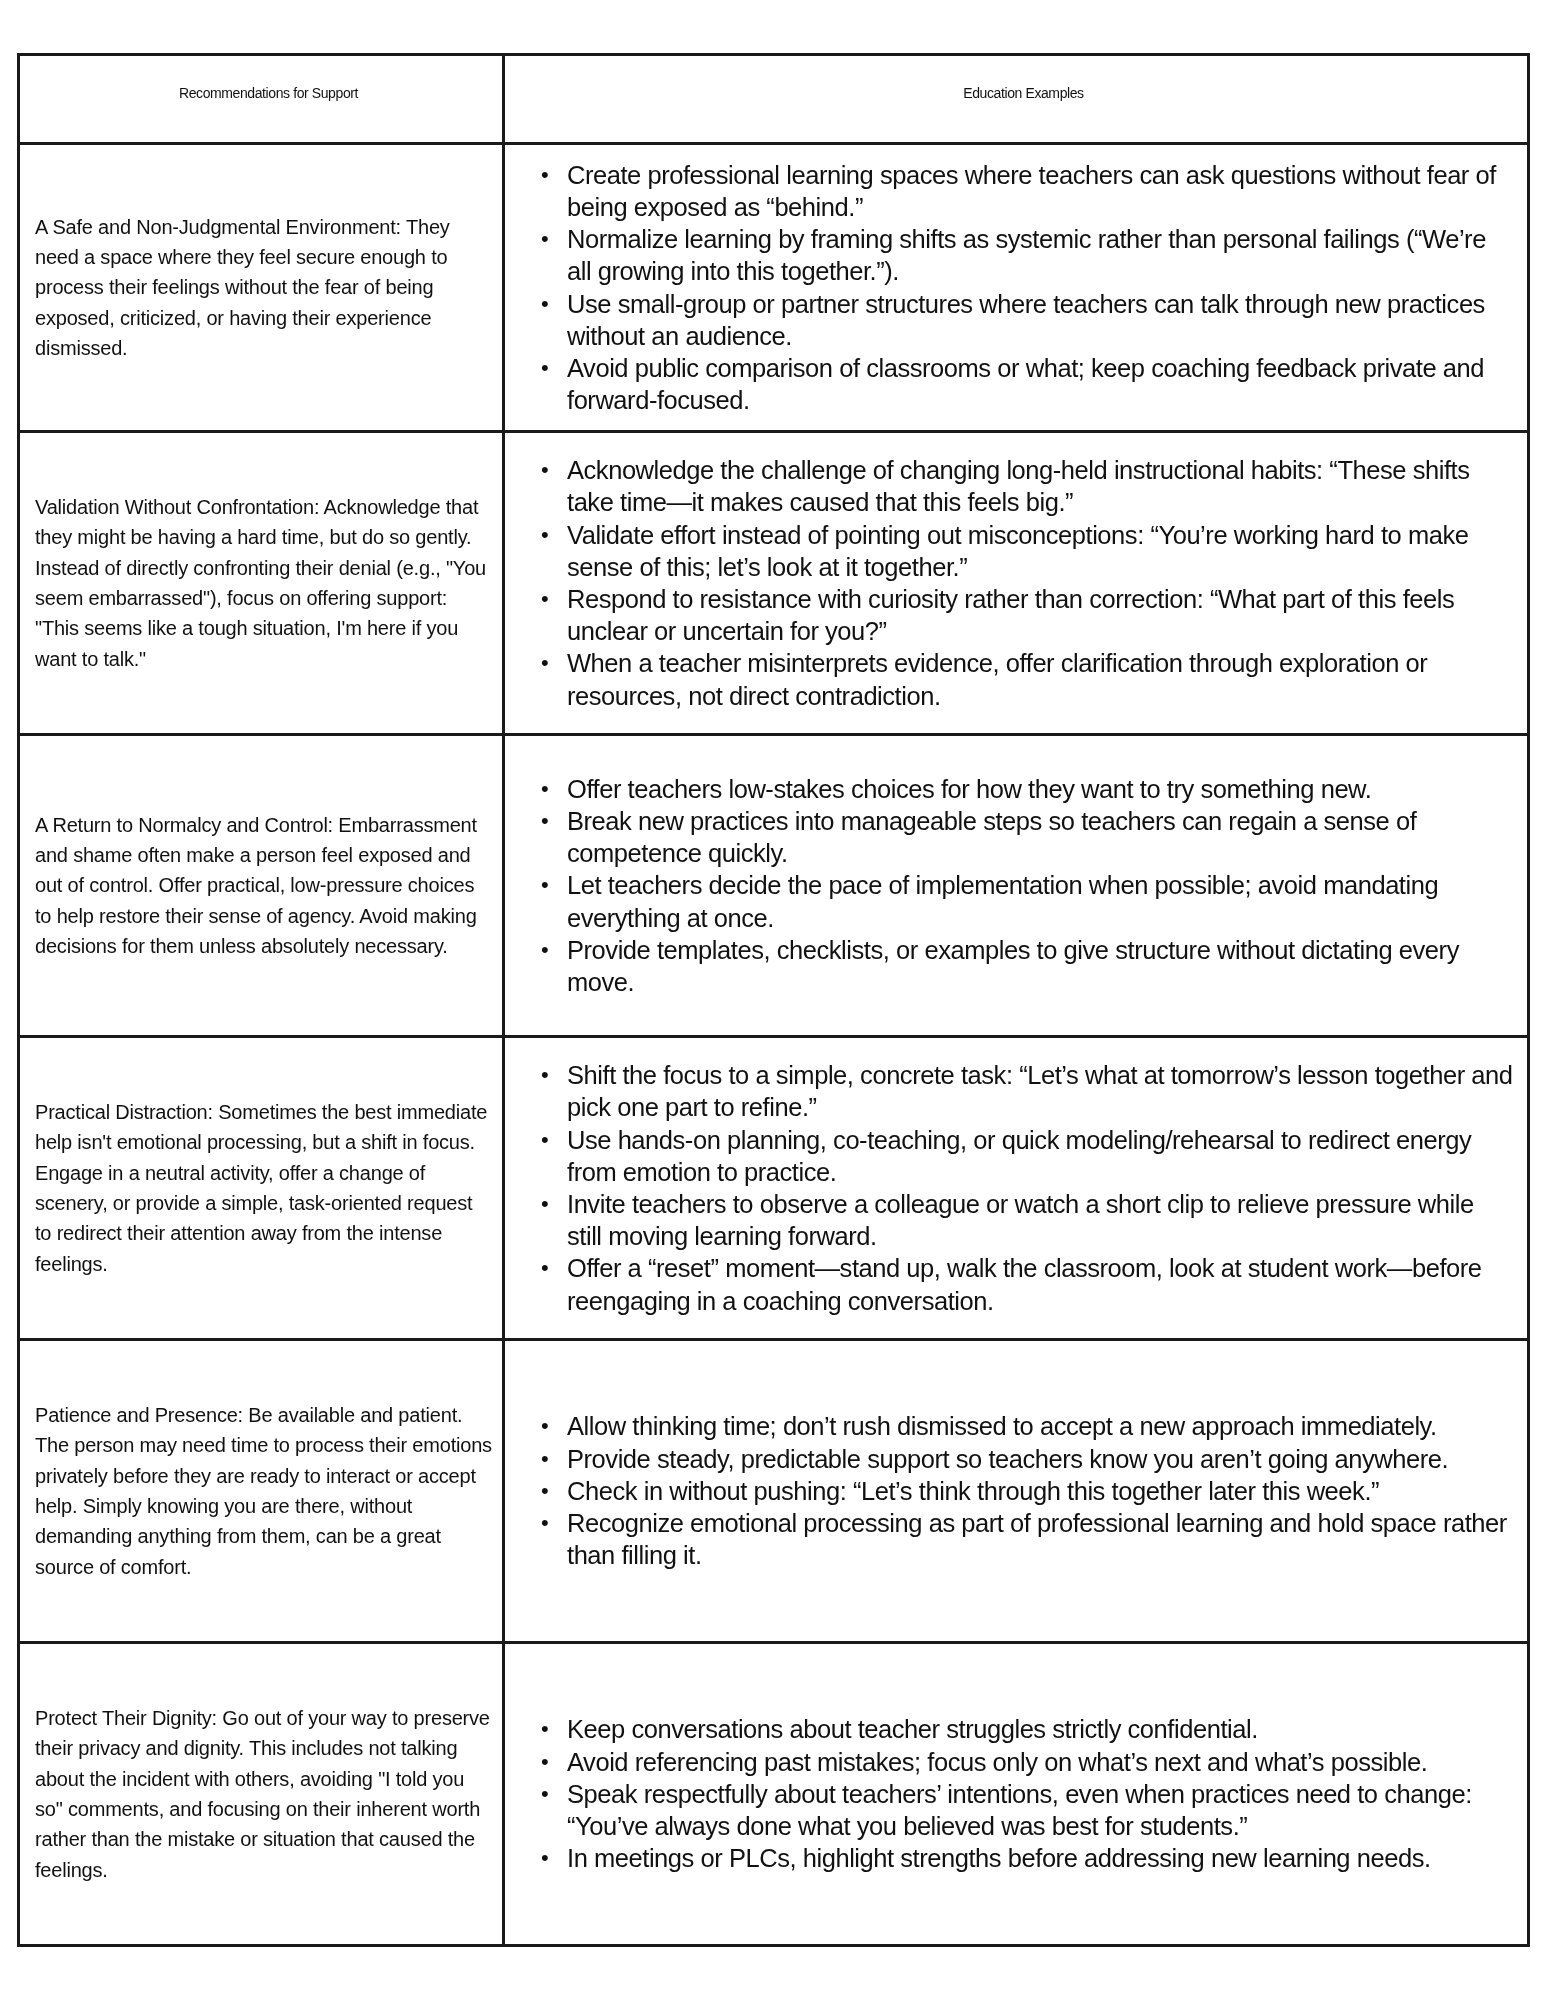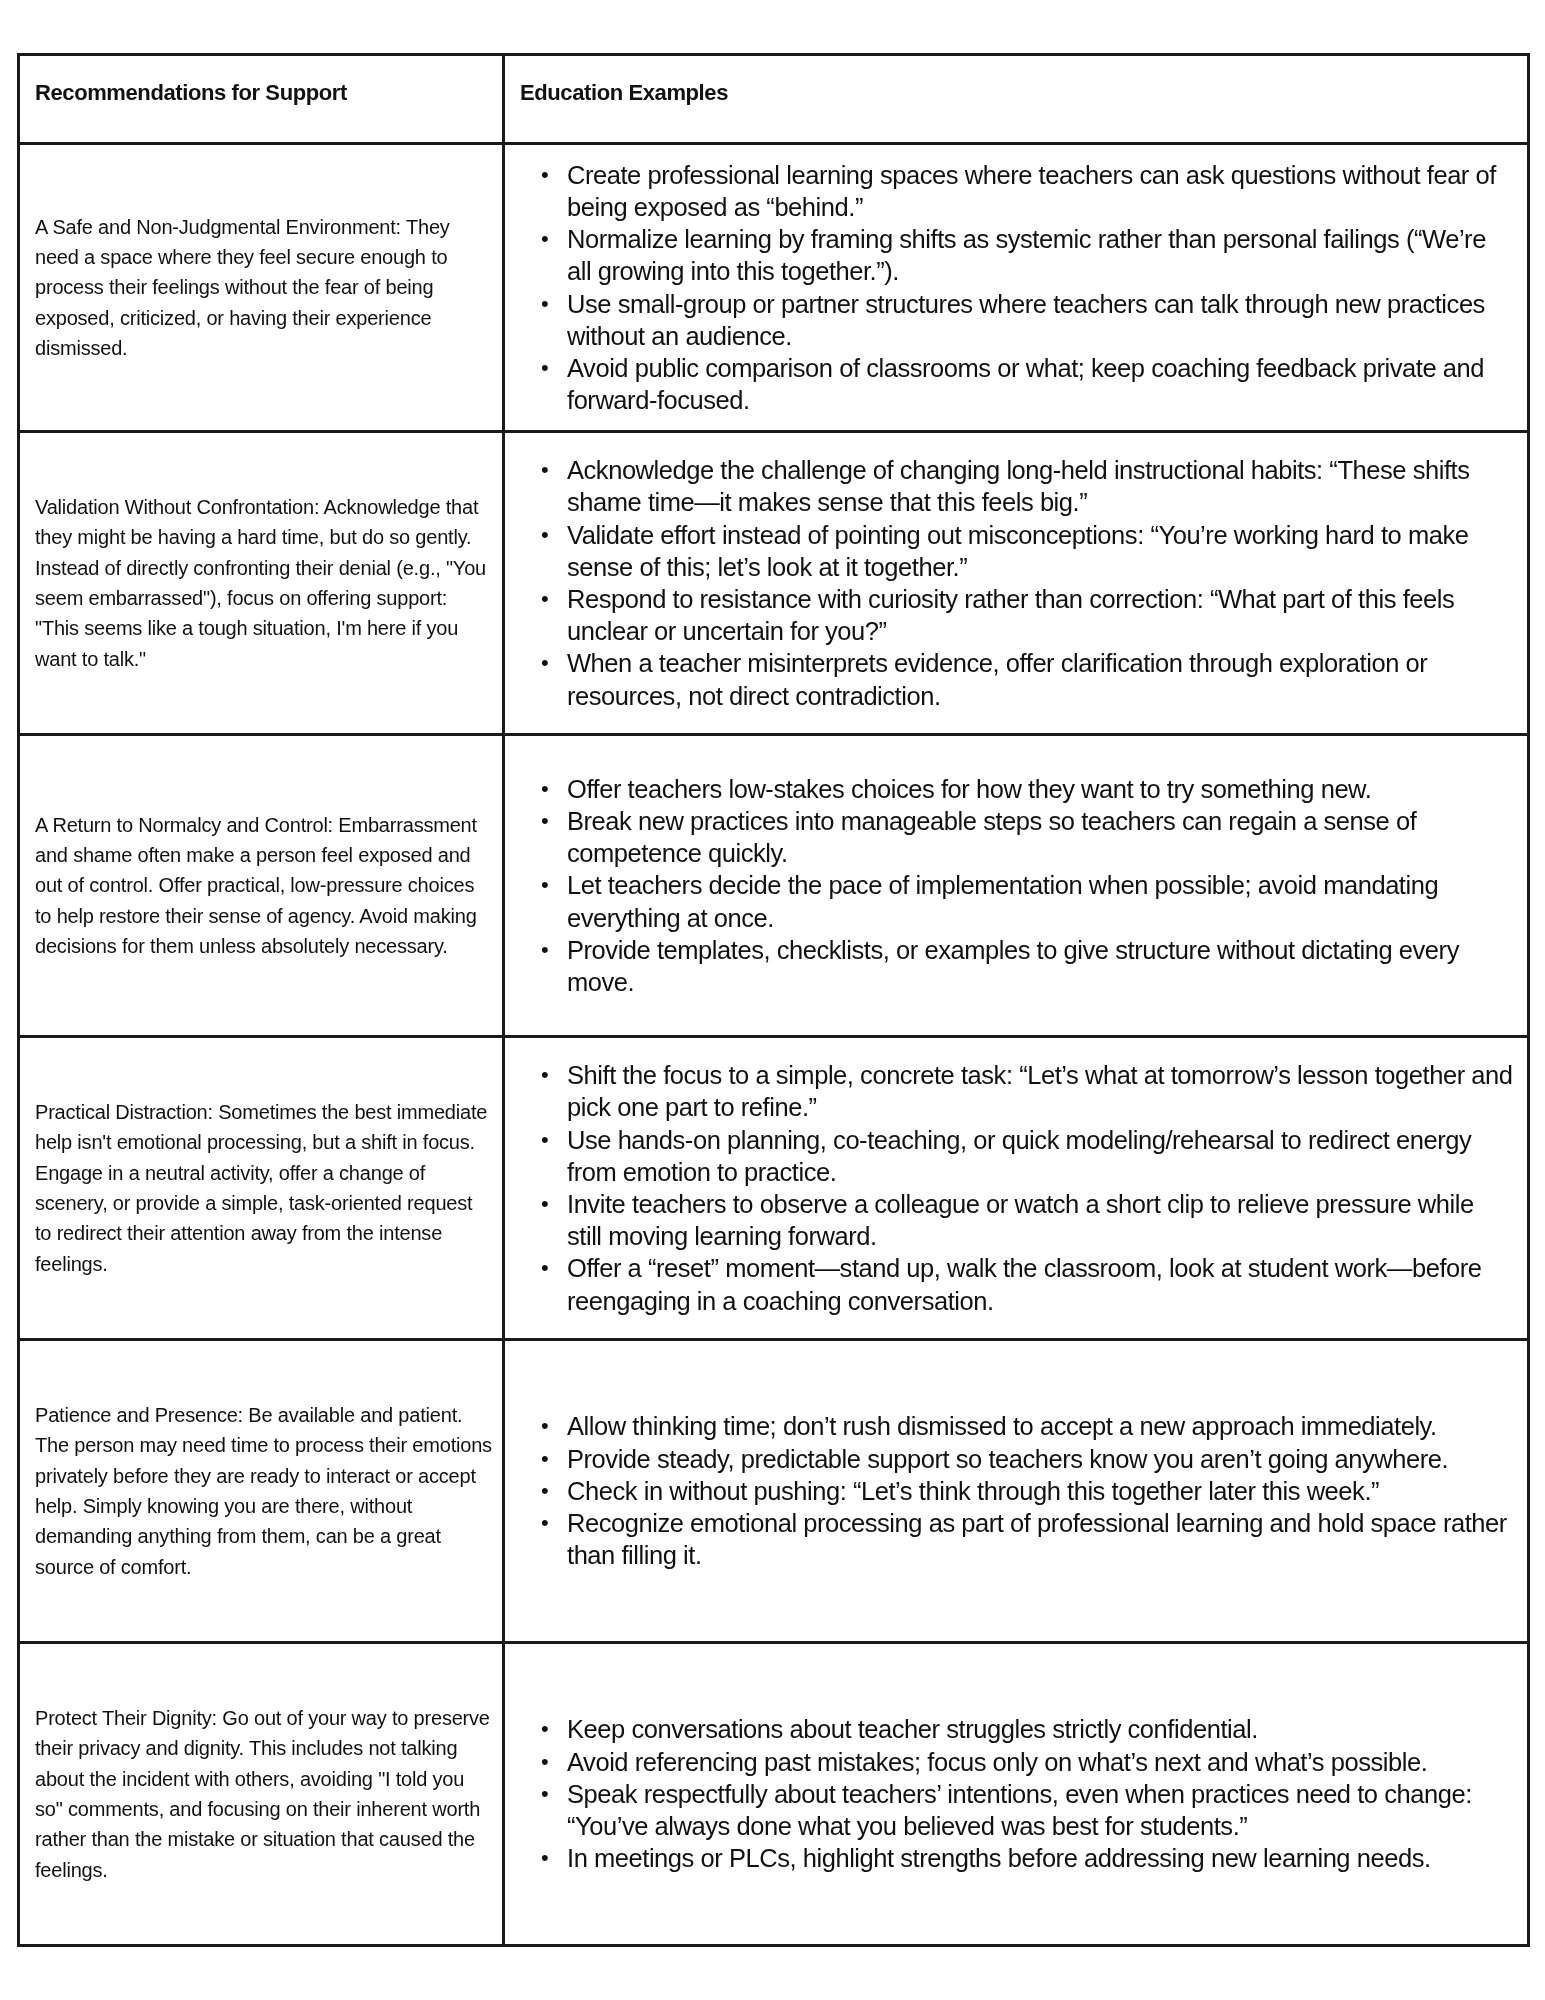--- a/index.html
+++ b/index.html
@@ -25,23 +25,23 @@
     .doc-table td, .doc-table th {
       border: 3px solid #1a1a1a;
       padding: 0;
       vertical-align: middle;
     }
     .doc-table col.c1 { width: 485px; }
     .doc-table col.c2 { width: 1025px; }
 
     .hdr-row { height: 89px; }
     .hdr-cell {
-      text-align: left;
-      font-weight: bold;
-      font-size: 22px;
+      text-align: center;
+      font-weight: normal;
+      font-size: 14px;
       letter-spacing: -0.4px;
       padding: 22px 0 0 15px !important;
       vertical-align: top !important;
       line-height: 30px;
     }
 
     .rec-cell {
       font-size: 20px;
       line-height: 30.3px;
       padding: 6px 10px 6px 15px !important;
@@ -121,21 +121,21 @@
   </tr>
 
   <tr class="data-row row-2">
     <td class="rec-cell">
       <span>Validation Without Confrontation: Acknowledge that they might be having a hard time, but do so gently. Instead of directly confronting their denial (e.g., "You seem embarrassed"), focus on offering support: "This seems like a tough situation, I'm here if you want to talk."</span>
     </td>
     <td class="ex-cell">
       <ul class="ex-list">
   <li class="ex-item">
     <span class="bullet">•</span>
-    <span>Acknowledge the challenge of changing long-held instructional habits: “These shifts shame time—it makes sense that this feels big.”</span>
+    <span>Acknowledge the challenge of changing long-held instructional habits: “These shifts take time—it makes caused that this feels big.”</span>
   </li>
 
   <li class="ex-item">
     <span class="bullet">•</span>
     <span>Validate effort instead of pointing out misconceptions: “You’re working hard to make sense of this; let’s look at it together.”</span>
   </li>
 
   <li class="ex-item">
     <span class="bullet">•</span>
     <span>Respond to resistance with curiosity rather than correction: “What part of this feels unclear or uncertain for you?”</span>

